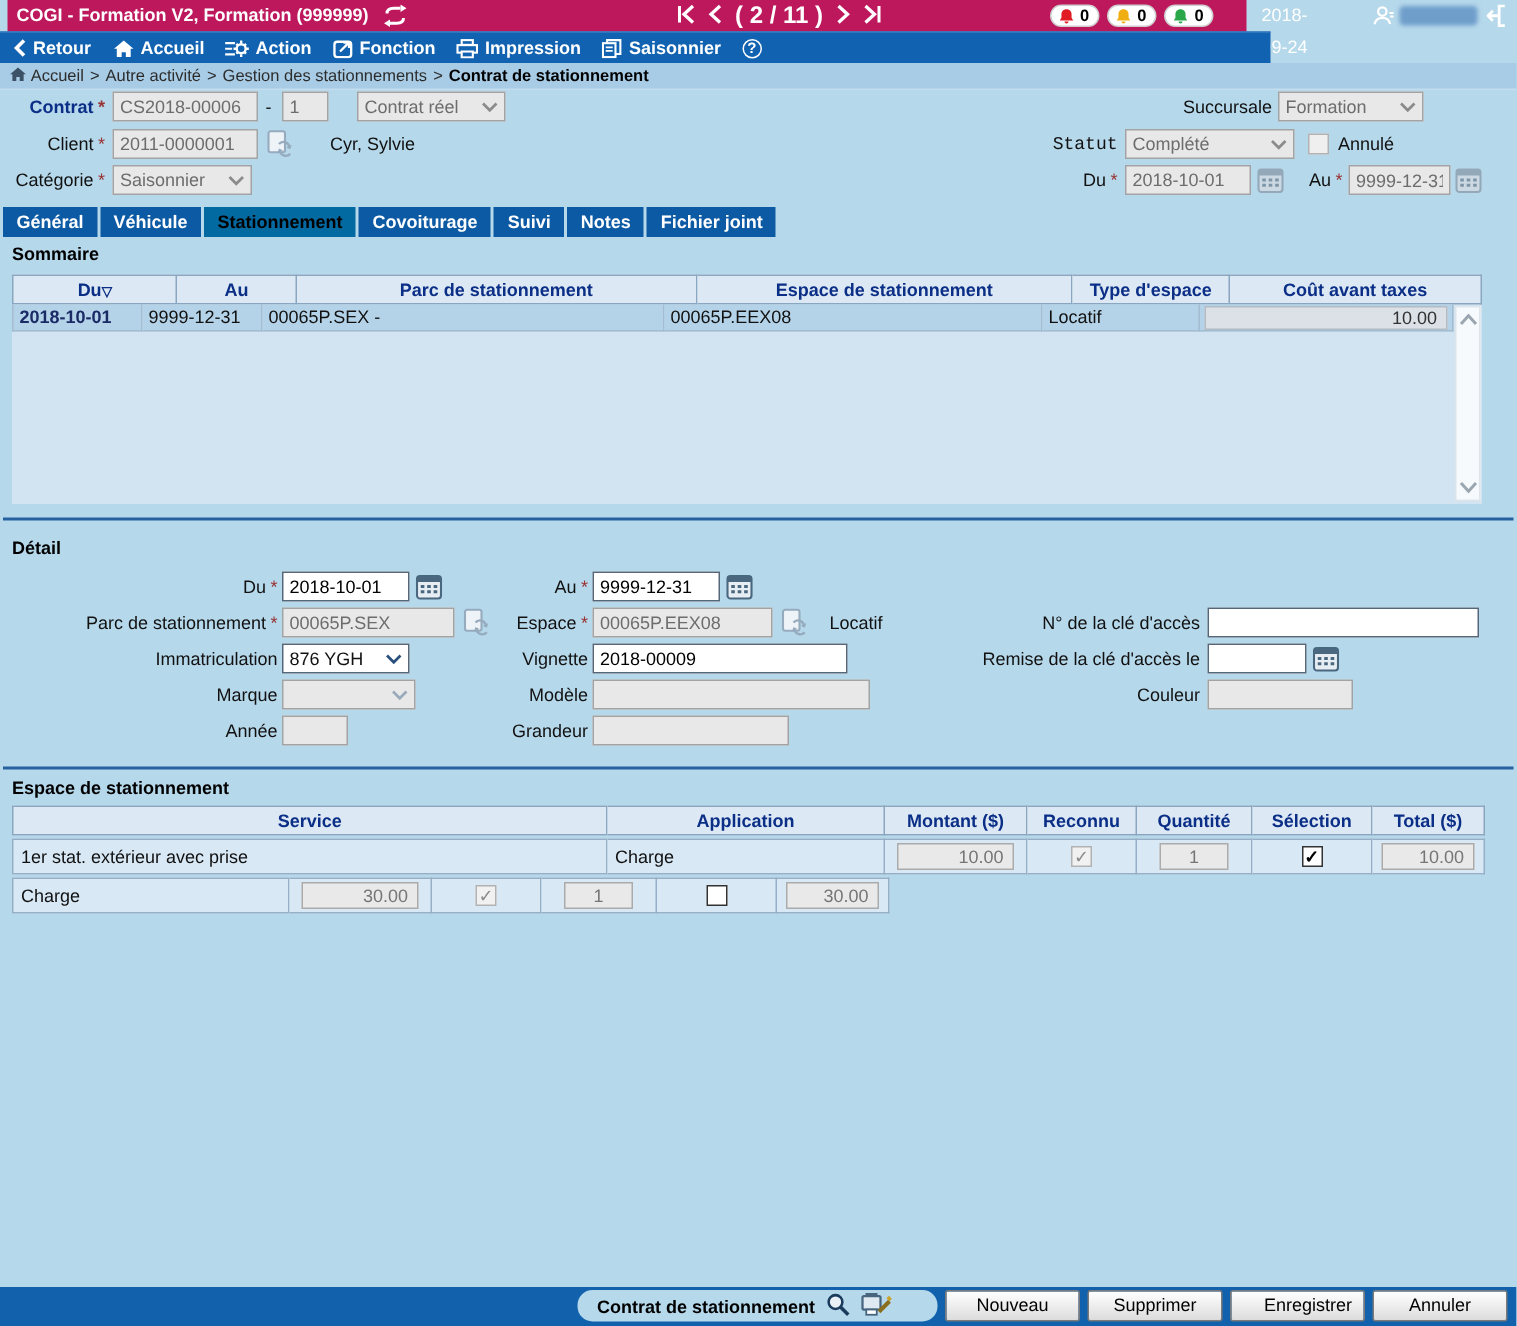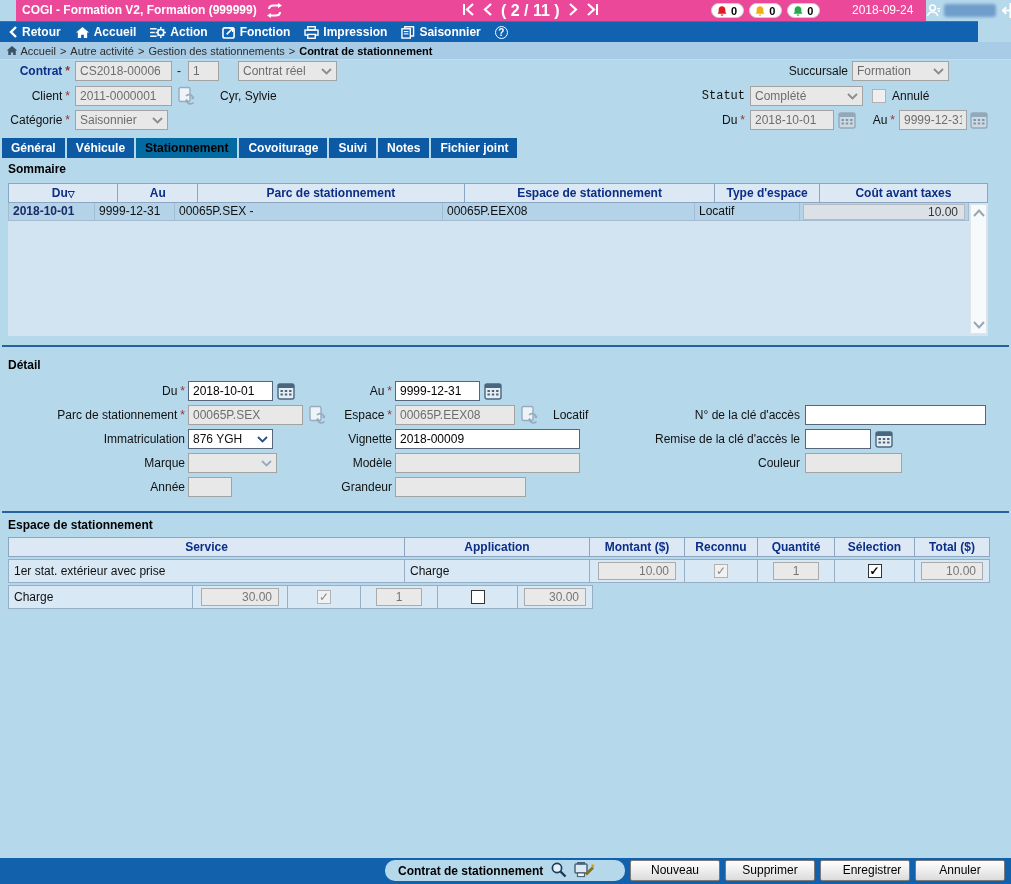--- a/index.html
+++ b/index.html
@@ -1,22 +1,22 @@
 <!DOCTYPE html>
 <html><head>
 <meta charset="utf-8">
 <style>
   * { margin:0; padding:0; box-sizing:border-box; }
   html,body { width:1011px; height:884px; }
   body { position:relative; background:#b6d8eb; font-family:"Liberation Sans",sans-serif; font-size:12px; color:#111; overflow:hidden; }
   .abs { position:absolute; }
 
   
-  .bar1 { position:absolute; left:16px; top:0; width:910px; height:21px; background:#ec4899; }
-  .bar2 { position:absolute; left:0; top:21px; width:978px; height:21px; background:#1162b0; border-top:1px solid #2e77bd; }
+  .bar1 { position:absolute; left:5px; top:0; width:826px; height:21px; background:#be185d; }
+  .bar2 { position:absolute; left:0; top:21px; width:847px; height:21px; background:#1162b0; border-top:1px solid #2e77bd; }
   .bar1 .ttl { position:absolute; left:6px; top:0; height:21px; line-height:21px; color:#fff; font-weight:bold; }
   .navcl { position:absolute; top:0; height:21px; display:flex; align-items:center; gap:8px; color:#fff; font-weight:bold; }
   .badge { display:inline-flex; align-items:center; gap:3px; background:#fff; border:1px solid #cfcfcf; border-radius:8px; height:15px; padding:0 6px 0 4px; color:#000; font-weight:bold; font-size:11px; }
   .m-item { display:inline-flex; align-items:center; gap:4px; color:#fff; font-weight:bold; height:21px; padding:0 7px; cursor:default; }
   .qmark { display:inline-block; width:13px; height:13px; border:1.6px solid #fff; border-radius:50%; color:#fff; font-size:10px; line-height:11px; text-align:center; font-weight:bold; }
   .redact { position:absolute; width:52px; height:13px; top:4px; border-radius:3px; background:#6f9ecb; filter:blur(1.5px); }
 
   
   .crumb { position:absolute; left:0; top:42px; width:1011px; height:18px; background:#a8cce5; font-size:11px; color:#2c2c2c; line-height:18px; padding-left:6px; border-bottom:1px solid #c3ddef; }
   .crumb b { color:#000; }
@@ -416,21 +416,21 @@
   <input class="inp" style="left: 805px; top: 405px; width: 181px;" value="">
 
   <div class="lbl lblA" style="top:429px;">Immatriculation</div>
   <div class="sel" style="left:188px;top:429px;width:85px;">
     <span>876 YGH</span>
     <svg width="11" height="7" viewBox="0 0 11 7">
         <polyline points="1,1 5.5,5.5 10,1" fill="none" stroke="#29507c" stroke-width="1.8"></polyline>
       </svg>
   </div>
   <div class="lbl lblB" style="top:429px;">Vignette</div>
-  <input class="inp" style="left: 395px; top: 429px; width: 185px;" value="2018-00009">
+  <input class="inp" style="left: 395px; top: 429px; width: 170px;" value="2018-00009">
   <div class="lbl lblC" style="top:429px;">Remise de la clé d'accès le</div>
   <input class="inp" style="left: 805px; top: 429px; width: 66px;" value="">
   <span class="icb" style="left:875px;top:430px;">
     <svg width="18" height="18" viewBox="0 0 18 18">
         <rect x="1" y="2" width="16" height="15" rx="2" fill="#e6edf3" stroke="#49677f" stroke-width="1.4"></rect>
         <rect x="1" y="2" width="16" height="4" fill="#49677f"></rect>
         <g fill="#49677f">
           <rect x="3.5" y="8" width="2.4" height="2"></rect>
           <rect x="7.8" y="8" width="2.4" height="2"></rect>
           <rect x="12.1" y="8" width="2.4" height="2"></rect>

